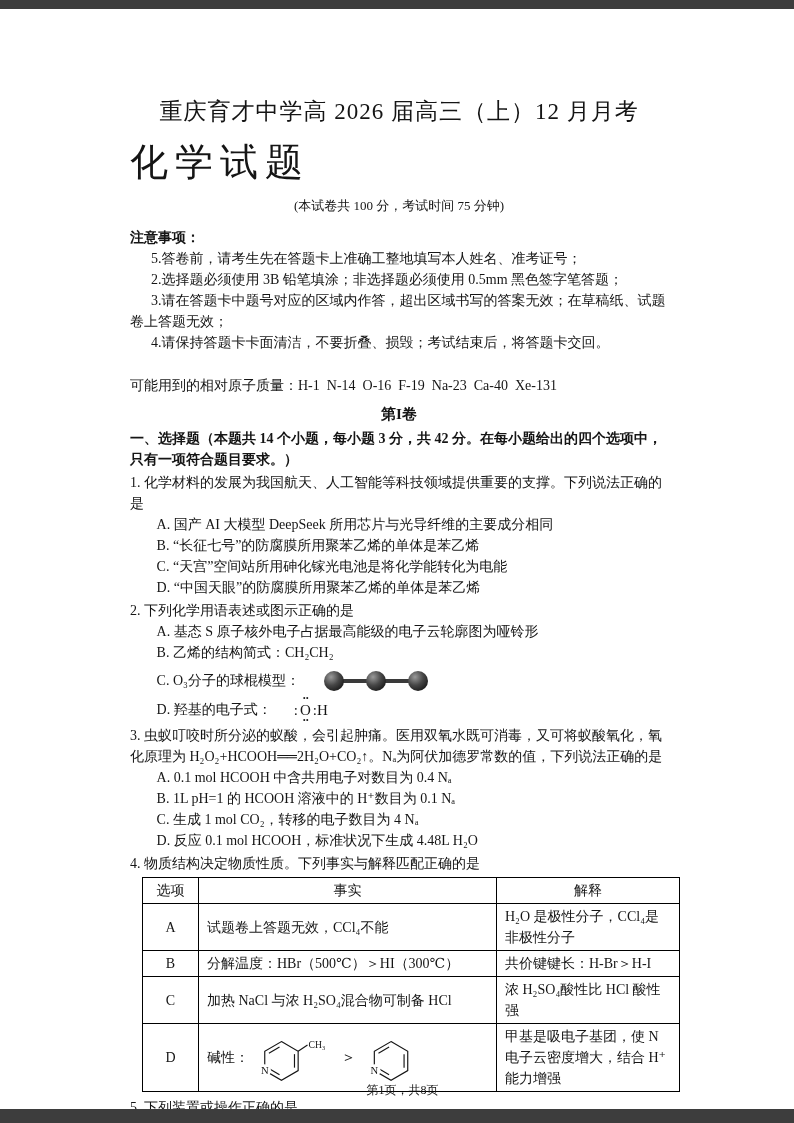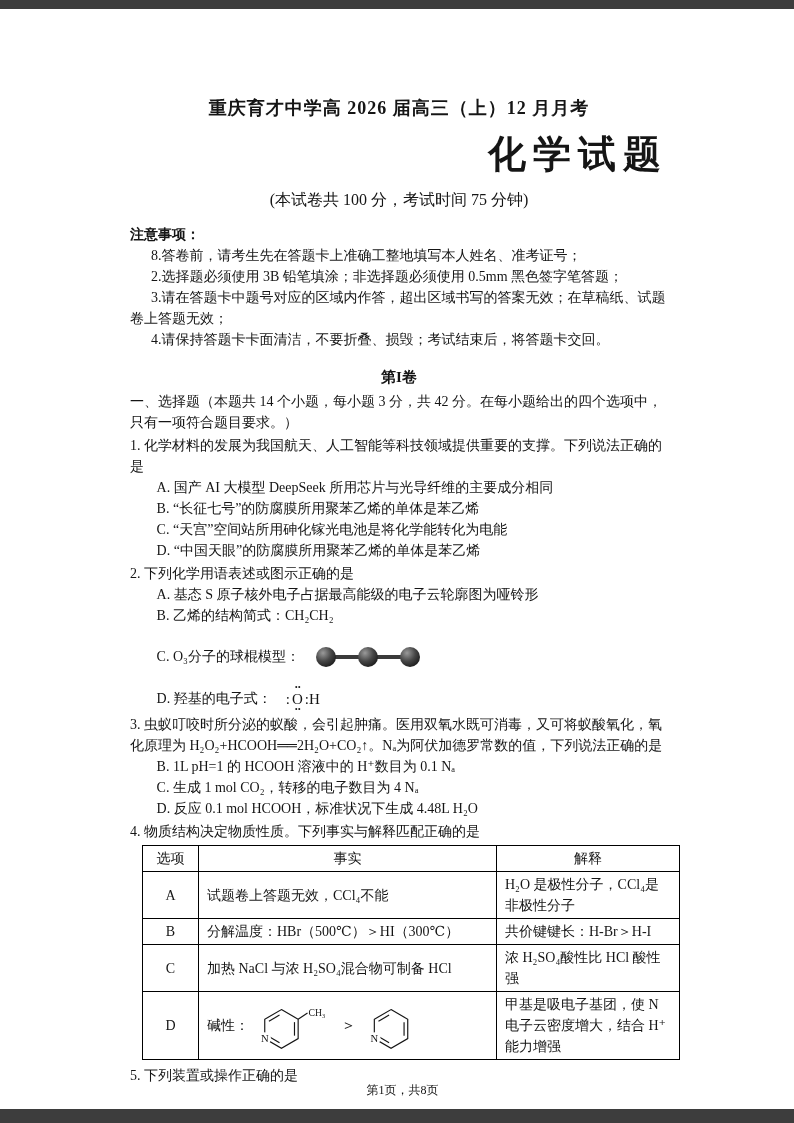--- a/index.html
+++ b/index.html
@@ -12,35 +12,35 @@
     font-size: 14px;
     line-height: 1.5;
     overflow: hidden;
   }
   .chrome-strip { position: absolute; left: 0; right: 0; background: #3d3d3d; }
   .chrome-top { top: 0; height: 9px; }
   .chrome-bottom { bottom: 0; height: 14px; }
 
   .page { padding: 95px 126px 0 130px; }
 
-  .title { text-align: center; font-size: 18px; font-weight: bold; letter-spacing: 1px; }
-  .subtitle { text-align: right; font-size: 38px; font-weight: bold; letter-spacing: 7px; margin-top: 4px; }
-  .meta { text-align: center; font-size: 16px; margin-top: 5px; margin-bottom: 12px; }
+  .title { text-align: center; font-size: 23px; font-weight: normal; letter-spacing: 1px; }
+  .subtitle { text-align: left; font-size: 38px; font-weight: normal; letter-spacing: 7px; margin-top: 4px; }
+  .meta { text-align: center; font-size: 13px; margin-top: 5px; margin-bottom: 12px; }
 
   .notice-head { font-weight: bold; }
   .notice { text-indent: 1.5em; }
 
   .atomic { margin-top: 22px; white-space: pre-wrap; }
 
-  .part { text-align: center; font-weight: bold; font-size: 15px; margin-top: 16px; margin-bottom: 2px; }
-  .section-head { font-weight: normal; }
+  .part { text-align: center; font-weight: bold; font-size: 15px; margin-top: 7px; margin-bottom: 2px; }
+  .section-head { font-weight: bold; }
 
   .question { margin-top: 2px; }
   .option { padding-left: 1.9em; }
-  .option-row { display: flex; align-items: center; gap: 12px; padding-left: 1.9em; margin: 18px 0 4px 0; }
+  .option-row { display: flex; align-items: center; gap: 20px; padding-left: 1.9em; margin: 5px 0 4px 0; }
 
   
   .ef { display: inline-block; margin-left: 2px; font-size: 15px; }
   .ef-o { position: relative; display: inline-block; padding: 0 2px; }
   .ef-dots { position: absolute; left: 0; right: 0; text-align: center; line-height: 1; font-size: 12px; font-weight: bold; letter-spacing: -1px; }
   .ef-top { top: -7px; }
   .ef-bot { bottom: -5px; }
 
   
   table.q4 { border-collapse: collapse; width: 100%; margin: 3px 0 5px 12px; table-layout: fixed; }
@@ -58,25 +58,26 @@
 
 <div class="chrome-strip chrome-top"></div>
 
 <div class="page">
 
   <h1 class="title">重庆育才中学高 2026 届高三（上）12 月月考</h1>
   <h2 class="subtitle">化学试题</h2>
   <div class="meta">(本试卷共 100 分，考试时间 75 分钟)</div>
 
   <div class="notice-head">注意事项：</div>
-  <p class="notice">8.答卷前，请考生先在答题卡上准确工整地填写本人姓名、准考证号；</p>
+  <p class="notice">5.答卷前，请考生先在答题卡上准确工整地填写本人姓名、准考证号；</p>
   <p class="notice">2.选择题必须使用 3B 铅笔填涂；非选择题必须使用 0.5mm 黑色签字笔答题；</p>
   <p class="notice">3.请在答题卡中题号对应的区域内作答，超出区域书写的答案无效；在草稿纸、试题卷上答题无效；</p>
   <p class="notice">4.请保持答题卡卡面清洁，不要折叠、损毁；考试结束后，将答题卡交回。</p>
 
+  <p class="atomic">可能用到的相对原子质量：H-1  N-14  O-16  F-19  Na-23  Ca-40  Xe-131</p>
 
   <div class="part">第I卷</div>
   <div class="section-head">一、选择题（本题共 14 个小题，每小题 3 分，共 42 分。在每小题给出的四个选项中，只有一项符合题目要求。）</div>
 
   <div class="question">
     <p class="stem">1. 化学材料的发展为我国航天、人工智能等科技领域提供重要的支撑。下列说法正确的是</p>
     <p class="option">A. 国产 AI 大模型 DeepSeek 所用芯片与光导纤维的主要成分相同</p>
     <p class="option">B. “长征七号”的防腐膜所用聚苯乙烯的单体是苯乙烯</p>
     <p class="option">C. “天宫”空间站所用砷化镓光电池是将化学能转化为电能</p>
     <p class="option">D. “中国天眼”的防腐膜所用聚苯乙烯的单体是苯乙烯</p>
@@ -104,20 +105,21 @@
       </svg>
     </div>
     <div class="option-row">
       <span>D. 羟基的电子式：</span>
       <span class="ef"><span>:</span><span class="ef-o"><span class="ef-dots ef-top">··</span><span>O</span><span class="ef-dots ef-bot">··</span></span><span>:H</span></span>
     </div>
   </div>
 
   <div class="question">
     <p class="stem">3. 虫蚁叮咬时所分泌的蚁酸，会引起肿痛。医用双氧水既可消毒，又可将蚁酸氧化，氧化原理为 H₂O₂+HCOOH══2H₂O+CO₂↑。Nₐ为阿伏加德罗常数的值，下列说法正确的是</p>
+    <p class="option">A. 0.1 mol HCOOH 中含共用电子对数目为 0.4 Nₐ</p>
     <p class="option">B. 1L pH=1 的 HCOOH 溶液中的 H⁺数目为 0.1 Nₐ</p>
     <p class="option">C. 生成 1 mol CO₂，转移的电子数目为 4 Nₐ</p>
     <p class="option">D. 反应 0.1 mol HCOOH，标准状况下生成 4.48L H₂O</p>
   </div>
 
   <div class="question">
     <p class="stem">4. 物质结构决定物质性质。下列事实与解释匹配正确的是</p>
     <table class="q4">
       <colgroup>
           <col style="width:56px">

